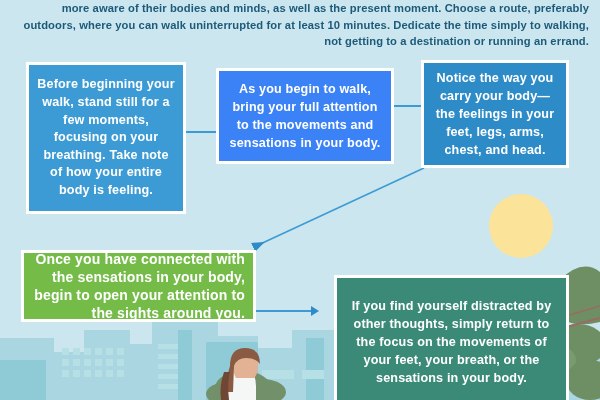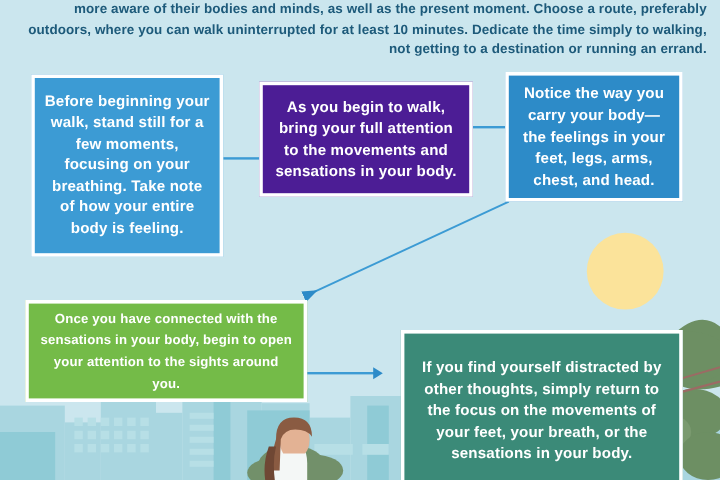--- a/index.html
+++ b/index.html
@@ -43,26 +43,26 @@
     display:flex;
     align-items:center;
     justify-content:center;
     letter-spacing:.15px;
     z-index:6;
   }
   .box span{display:block;padding:0 8px;}
 
   #box1{left:26px;top:62px;width:160px;height:152px;background:#3c9bd4;
         font-size:12.6px;line-height:17.6px;}
-  #box2{left:216px;top:68px;width:178px;height:96px;background:#4c1d95;
+  #box2{left:216px;top:68px;width:178px;height:96px;background:#3b82f6;
         font-size:12.6px;line-height:18px;}
   #box3{left:421px;top:60px;width:148px;height:108px;background:#2d8bc8;
         font-size:12.6px;line-height:18px;}
-  #box4{left:21px;top:250px;width:235px;height:85px;background:#74bb48;
-        font-size:11px;line-height:18px;}
+  #box4{left:21px;top:250px;width:235px;height:72px;background:#74bb48;
+        font-size:14px;line-height:18px;text-align:right;}
   #box5{left:310px;top:275px;width:235px;height:134px;background:#3b8a78;
         font-size:12.6px;line-height:18px;margin-left:24px;}
 
   
   .conn{position:absolute;z-index:5;}
   .hline{height:2px;background:#3c9bd4;}
   .ahead{
     position:absolute;width:0;height:0;
     border-top:5px solid transparent;
     border-bottom:5px solid transparent;

